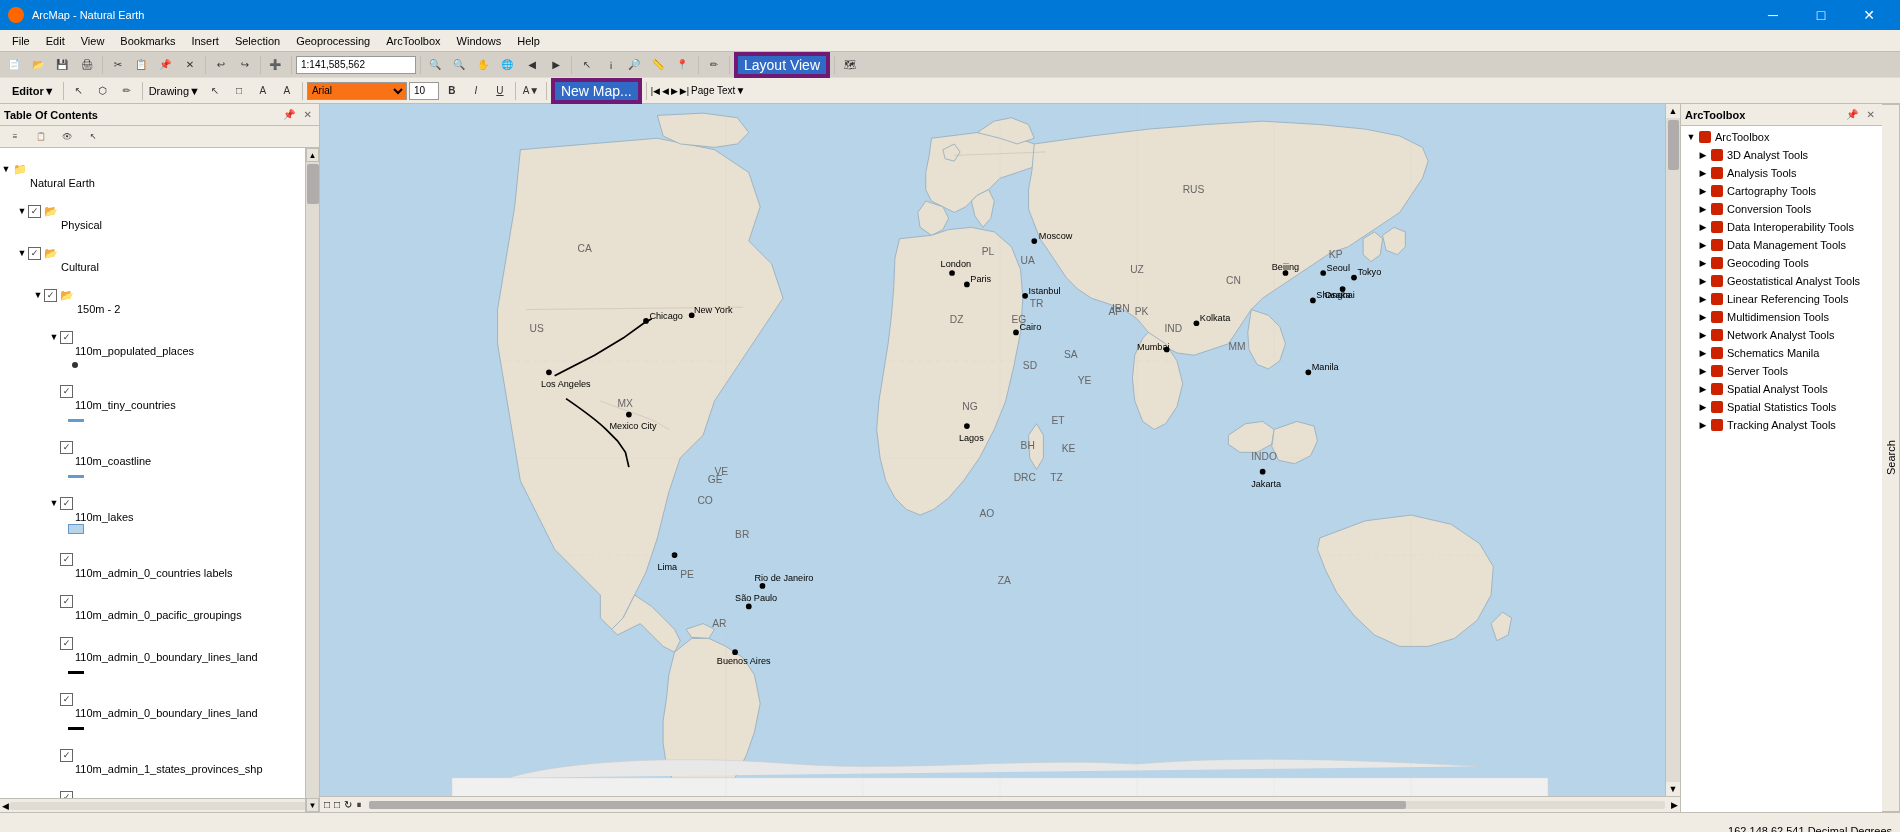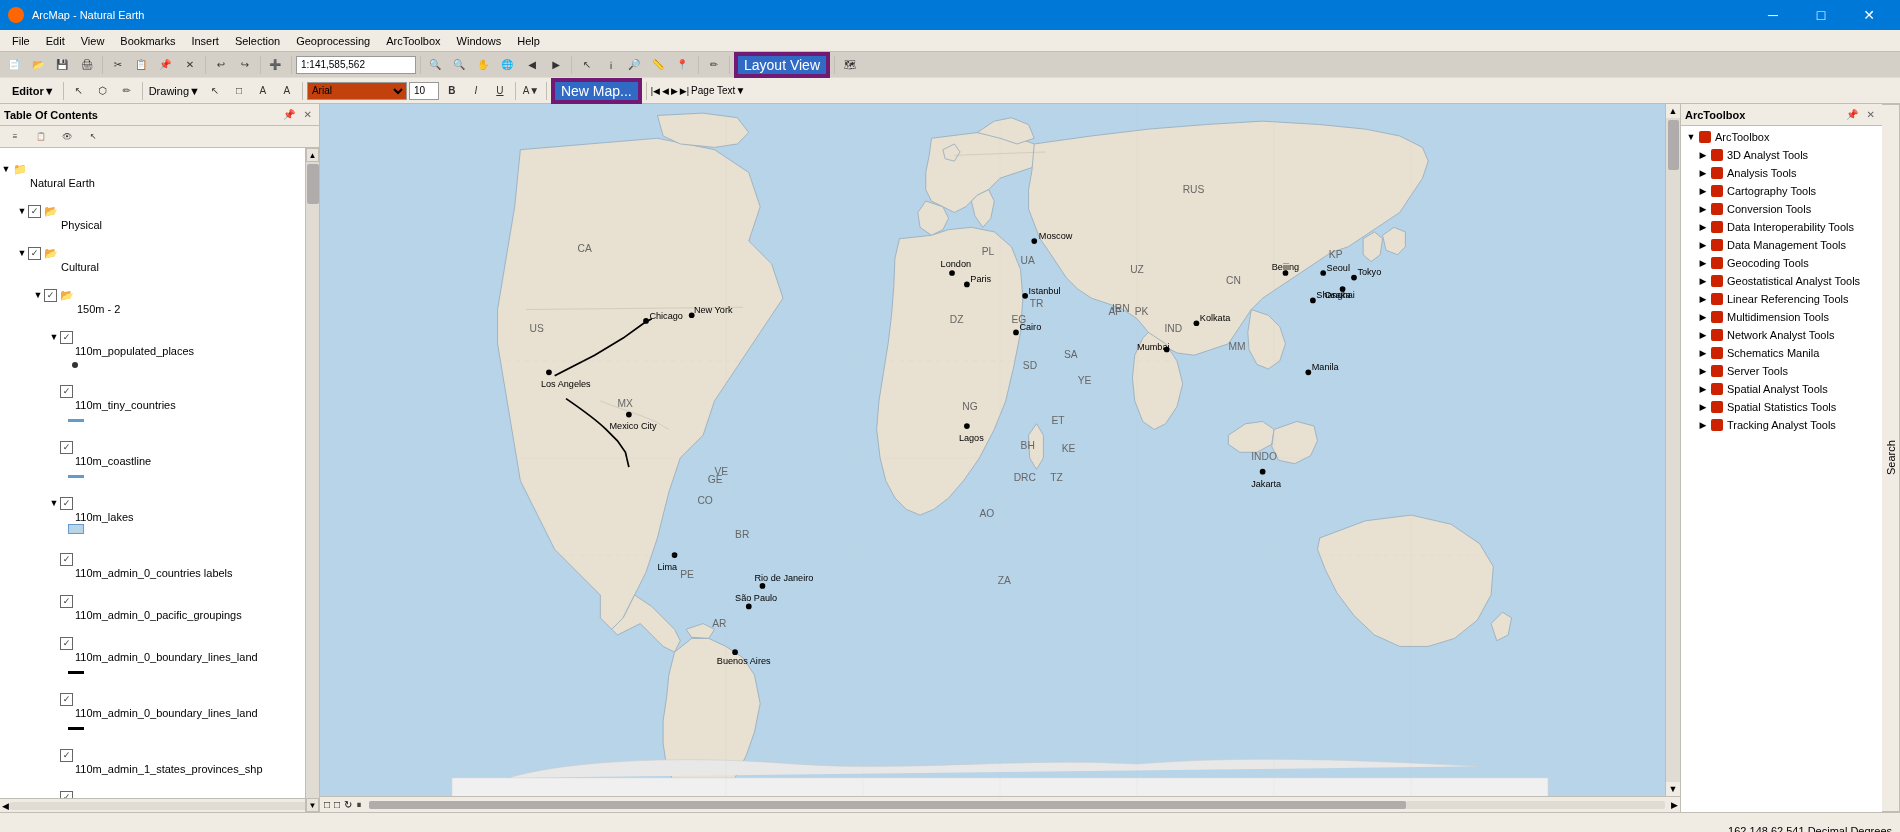--- a/index.html
+++ b/index.html
@@ -51,21 +51,21 @@
       height: 18px;
       border: 1px solid #999;
       padding: 0 4px;
       font-size: 10px;
       width: 120px;
     }
     .tb-select {
       height: 18px;
       border: 1px solid #999;
       font-size: 10px;
-      background: #c2410c;
+      background: #f97316;
     }
     .tb-highlight { background: #316ac5; color: white; border: 4px solid #701a75; padding: 1px 6px; font-size: 14px; cursor: pointer; }
 
     
     .drawing-toolbar {
       height: 26px;
       display: flex;
       align-items: center;
       padding: 0 8px;
       gap: 2px;

